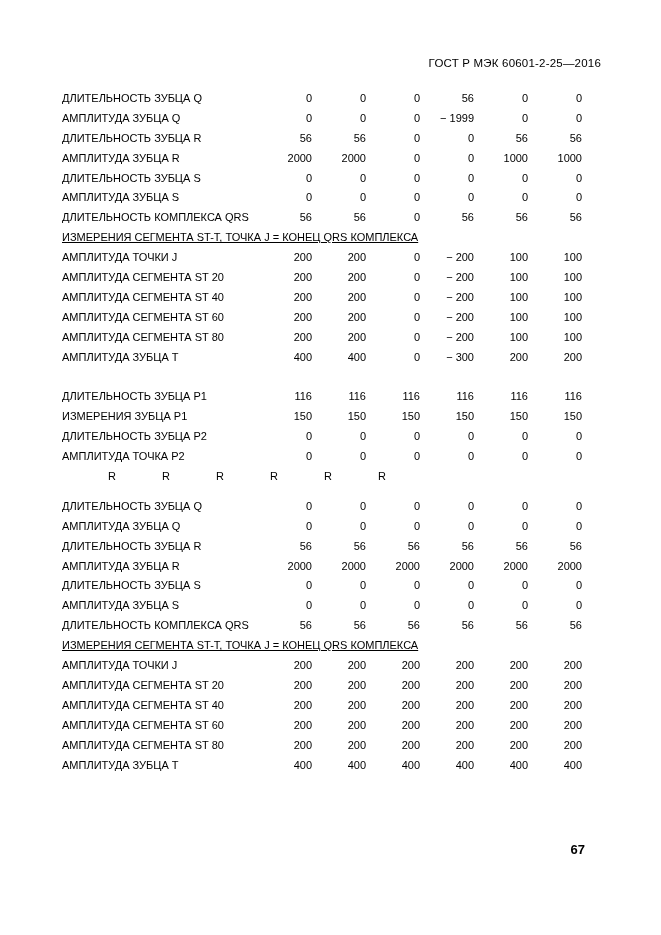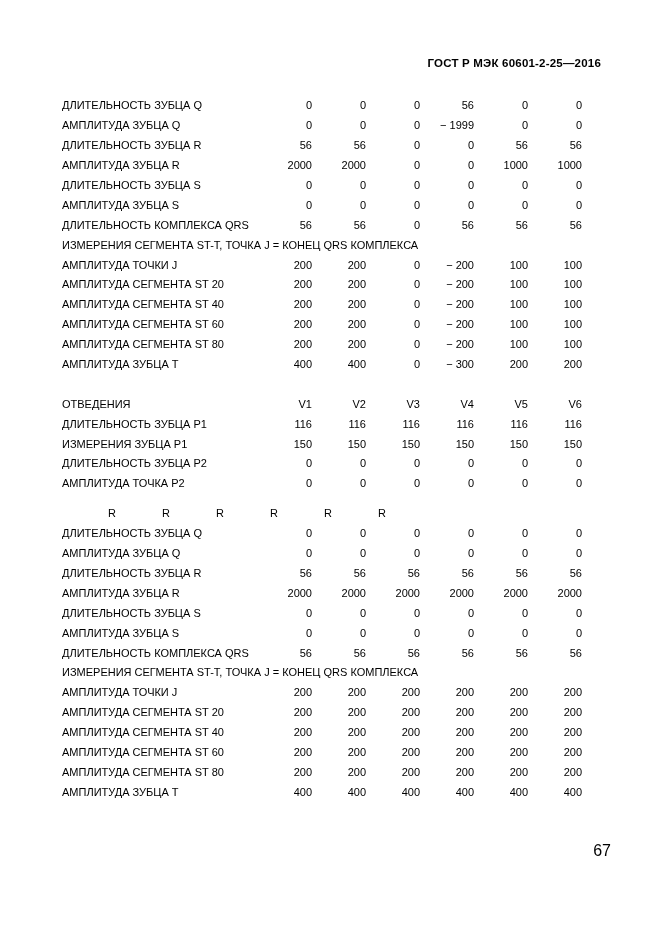--- a/index.html
+++ b/index.html
@@ -12,56 +12,58 @@
     font-family: "Liberation Sans", "DejaVu Sans", sans-serif;
     color: #000000;
     margin: 0 auto;
     overflow: hidden;
   }
   .doc-header {
     position: absolute;
     top: 57px;
     right: 60px;
     font-size: 11.5px;
-    font-weight: bold;
+    font-weight: normal;
     letter-spacing: 0.2px;
     white-space: nowrap;
   }
   .meas-table {
     position: absolute;
     left: 62px;
     top: 92px;
     width: 522px;
   }
   .row {
     display: flex;
-    align-items: flex-end;
+    align-items: flex-start;
     min-height: 19.9px;
     font-size: 11px;
     line-height: 12.5px;
   }
   .row .label {
     width: 196px;
     padding-right: 6px;
   }
   .row .val {
     width: 54px;
     text-align: right;
     white-space: nowrap;
   }
   .section-row .section-label {
     width: 100%;
+    text-decoration: underline;
   }
   .spacer { height: 17px; }
   .twoline { min-height: 30px; }
   .page-number {
     position: absolute;
-    right: 50px;
+    right: 76px;
     top: 842px;
-    font-size: 16px;
+    font-size: 13px;
+    font-weight: bold;
   }
 </style>
 </head>
 <body>
 
 <div class="page">
   <div class="doc-header">ГОСТ Р МЭК 60601-2-25—2016</div>
 
   <div class="meas-table" id="meas-table">
       <div class="row">
@@ -179,29 +181,20 @@
         <div class="label">АМПЛИТУДА ЗУБЦА Т</div>
         <div class="val">400</div>
         <div class="val">400</div>
         <div class="val">0</div>
         <div class="val">− 300</div>
         <div class="val">200</div>
         <div class="val">200</div>
       </div>
       <div class="row spacer"></div>
       <div class="row">
-        <div class="label">ОТВЕДЕНИЯ</div>
-        <div class="val">V1</div>
-        <div class="val">V2</div>
-        <div class="val">V3</div>
-        <div class="val">V4</div>
-        <div class="val">V5</div>
-        <div class="val">V6</div>
-      </div>
-      <div class="row">
         <div class="label">ДЛИТЕЛЬНОСТЬ ЗУБЦА P1</div>
         <div class="val">116</div>
         <div class="val">116</div>
         <div class="val">116</div>
         <div class="val">116</div>
         <div class="val">116</div>
         <div class="val">116</div>
       </div>
       <div class="row">
         <div class="label">ИЗМЕРЕНИЯ ЗУБЦА P1</div>

